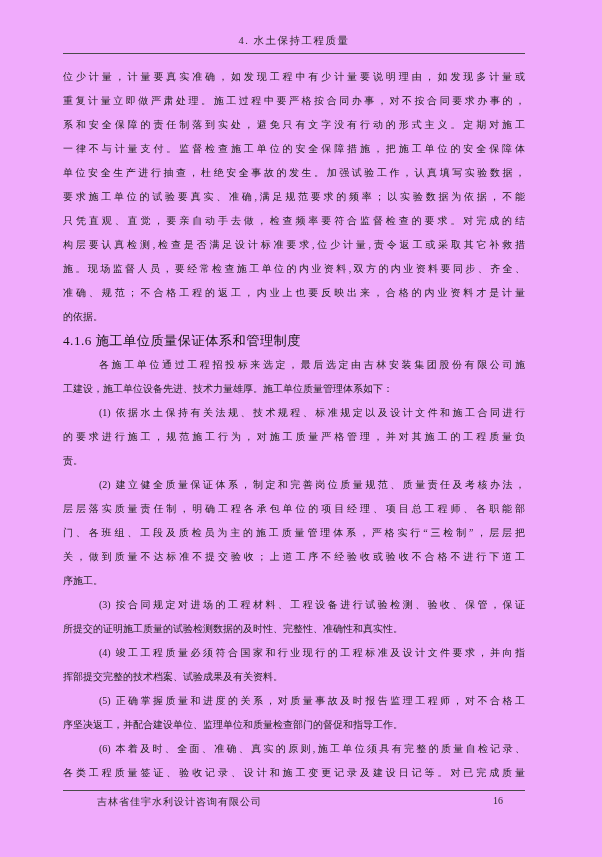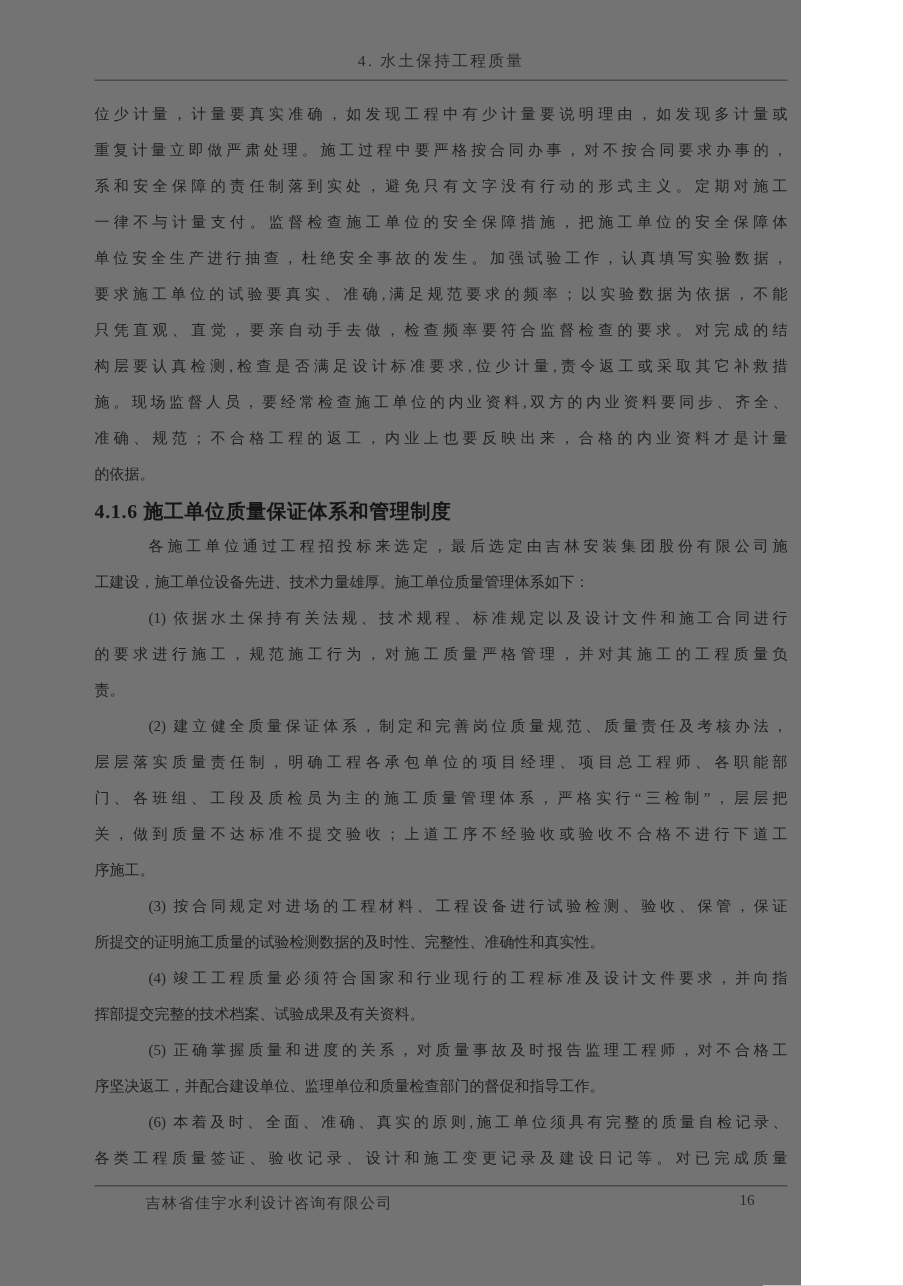--- a/index.html
+++ b/index.html
@@ -2,23 +2,23 @@
 <html><head>
 <meta charset="utf-8">
 <style>
   html, body {
     margin: 0;
     padding: 0;
     background: #ffffff;
   }
   .page {
     position: relative;
-    width: 534px;
+    width: 602px;
     height: 857px;
-    background: #737373;
+    background: #f0abfc;
     font-family: "Liberation Serif", "DejaVu Serif", serif;
     color: #1c1c1c;
     overflow: hidden;
   }
   
   .header {
     position: absolute;
     top: 0;
     left: 63px;
     width: 462px;
@@ -51,21 +51,21 @@
     text-align-last: justify;
     overflow: hidden;
   }
   .line.flush {
     text-align-last: left;
   }
   .line.indent {
     text-indent: 36px;
   }
   .heading-line {
-    font-weight: 700;
+    font-weight: 400;
     font-size: 13.2px;
     text-align: left;
     text-align-last: left;
     letter-spacing: 0.5px;
     color: #161616;
   }
   
   .footer {
     position: absolute;
     top: 790px;

